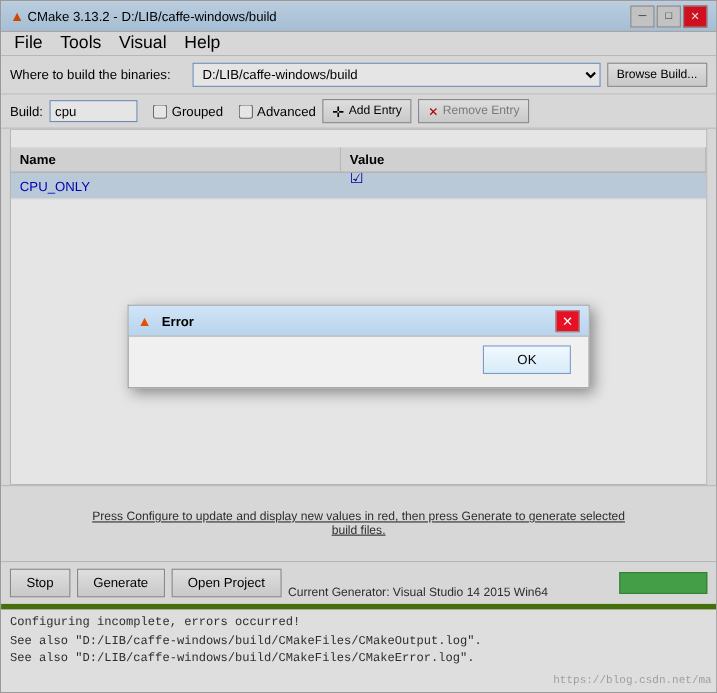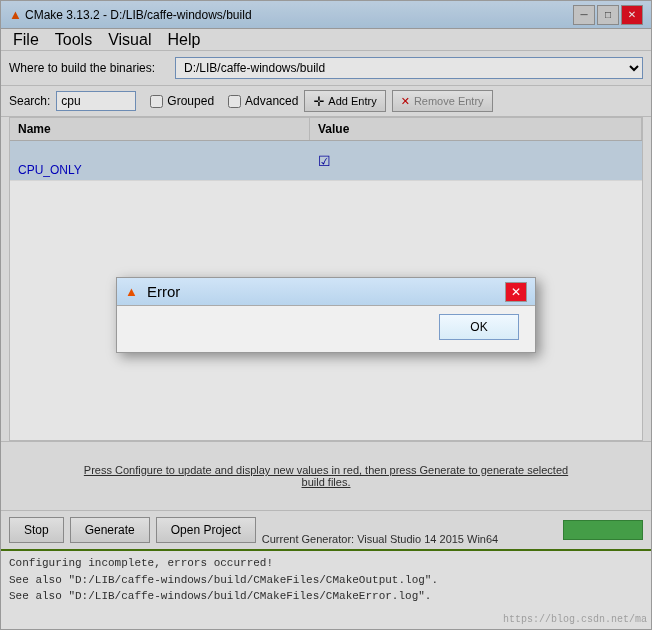--- a/index.html
+++ b/index.html
@@ -166,21 +166,21 @@
       border: 1px solid #ccc;
       margin: 0 8px;
       overflow: auto;
       position: relative;
     }
     .table-header {
       display: flex;
       background: #e8e8e8;
       border-bottom: 1px solid #bbb;
       position: sticky;
-      top: 0;
+      top: 16px;
     }
     .table-header-cell {
       padding: 4px 8px;
       font-weight: bold;
       font-size: 12px;
       border-right: 1px solid #ccc;
     }
     .col-name { width: 300px; }
     .col-value { flex: 1; }
     .table-row {
@@ -243,21 +243,21 @@
       height: 20px;
       background: #4caf50;
       border: 1px solid #388e3c;
     }
 
     
     .output-area {
       flex-shrink: 0;
       height: 80px;
       background: #f8f8f8;
-      border-top: 2px solid #4d7c0f;
+      border-top: 5px solid #4d7c0f;
       padding: 4px 8px;
       font-size: 11px;
       font-family: 'Courier New', monospace;
       color: #333;
       overflow-y: auto;
       position: relative;
     }
     .output-line { line-height: 1.5; }
     .watermark {
       position: absolute;
@@ -293,22 +293,22 @@
       padding: 0 8px;
       border-bottom: 1px solid #aaa;
     }
     .dialog-title-icon {
       width: 16px;
       height: 16px;
       margin-right: 6px;
     }
     .dialog-title-text {
       flex: 1;
-      font-size: 15px;
-      font-weight: normal;
+      font-size: 12px;
+      font-weight: bold;
     }
     .dialog-close-btn {
       width: 22px;
       height: 20px;
       background: #e81123;
       border: 1px solid #999;
       cursor: pointer;
       font-size: 12px;
       display: flex;
       align-items: center;
@@ -373,25 +373,26 @@
     <span class="menu-item">Visual</span>
     <span class="menu-item">Help</span>
   </div>
 
   <div class="toolbar">
     <div class="toolbar-row">
       <span class="toolbar-label">Where to build the binaries:</span>
       <select class="toolbar-select">
         <option>D:/LIB/caffe-windows/build</option>
       </select>
+      <button class="browse-btn">Browse Build...</button>
     </div>
   </div>
 
   <div class="search-row">
-    <span class="search-label">Search:</span>
+    <span class="search-label">Build:</span>
     <input class="search-input" type="text" value="cpu" style="">
     <div class="checkbox-group">
       <input type="checkbox" id="grouped-cb" style="">
       <label for="grouped-cb" class="checkbox-label">Grouped</label>
     </div>
     <div class="checkbox-group">
       <input type="checkbox" id="advanced-cb" style="">
       <label for="advanced-cb" class="checkbox-label">Advanced</label>
     </div>
     <button class="add-entry-btn">

